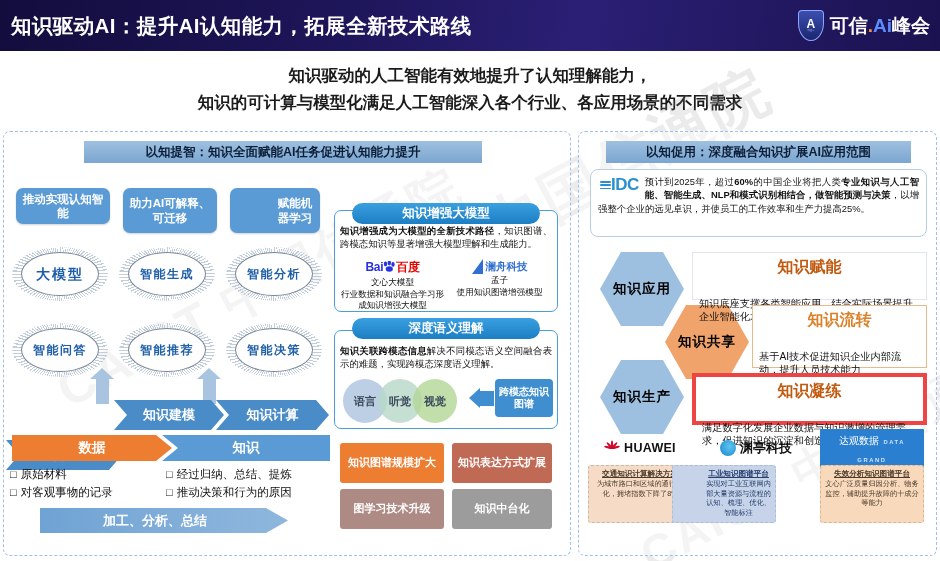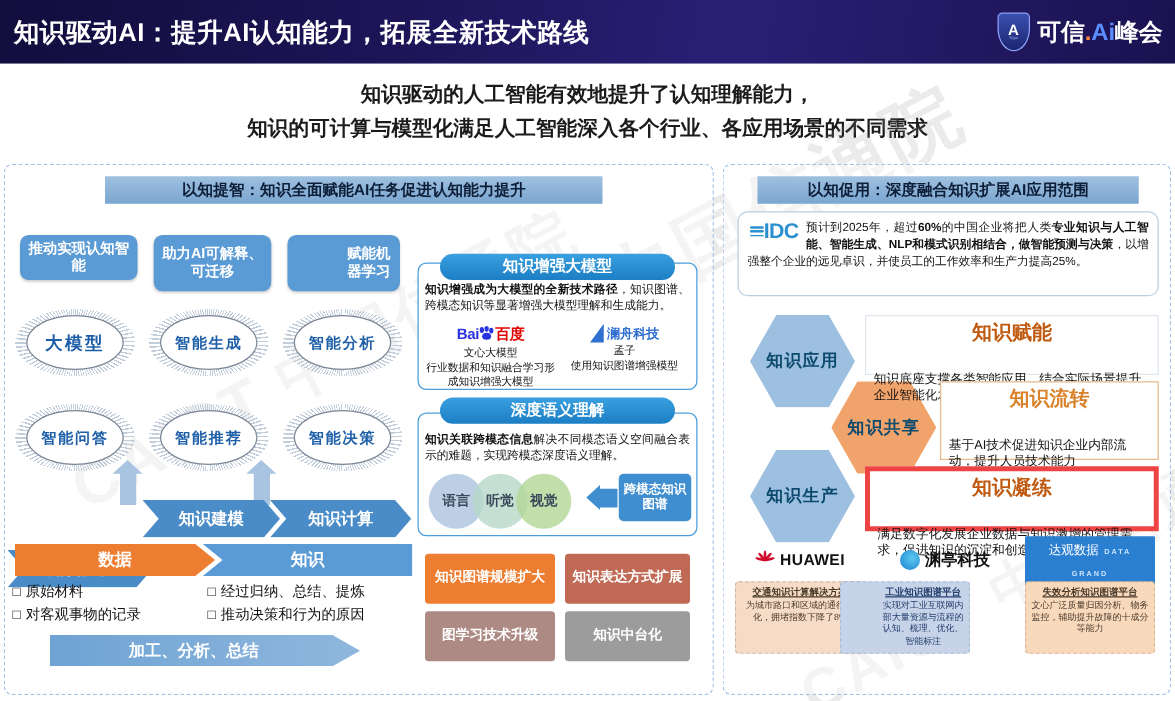--- a/index.html
+++ b/index.html
@@ -231,21 +231,21 @@
     float:left; font-size:17px; font-weight:bold; color:#2b8fd0; letter-spacing:-.5px;
     margin:1px 6px 0 2px; line-height:1;
   }
   .idc-bars { display:inline-block; width:11px; vertical-align:-1px; }
   .idc-bars i { display:block; height:1.8px; background:#2b8fd0; margin-bottom:1.6px; border-radius:1px; }
 
   .hexa {
     position:absolute; width:84px; height:74px;
     clip-path: polygon(25% 0, 75% 0, 100% 50%, 75% 100%, 25% 100%, 0 50%);
     display:flex; align-items:center; justify-content:center;
-    color:#0c4a6e; font-size:13.5px; font-weight:bold; text-align:center; line-height:1.22;
+    color:#000000; font-size:13.5px; font-weight:bold; text-align:center; line-height:1.22;
     letter-spacing:1px;
   }
   .hx1 { left:600px; top:252px; background:#9dc0e0; }
   .hx2 { left:665px; top:305px; background:#f0a36a; }
   .hx3 { left:600px; top:360px; background:#9dc0e0; }
 
   .rtbox { position:absolute; background:#ffffff; padding:4px 6px; }
   .rt1 { left:692px; top:252px; width:235px; height:48px; border:1px solid #dfe6ee; }
   .rt2 { left:752px; top:305px; width:175px; height:63px; border:1.3px solid #e8b98b; }
   .rt3 { left:692px; top:373px; width:235px; height:52px; border:4px solid #ef4444; }

